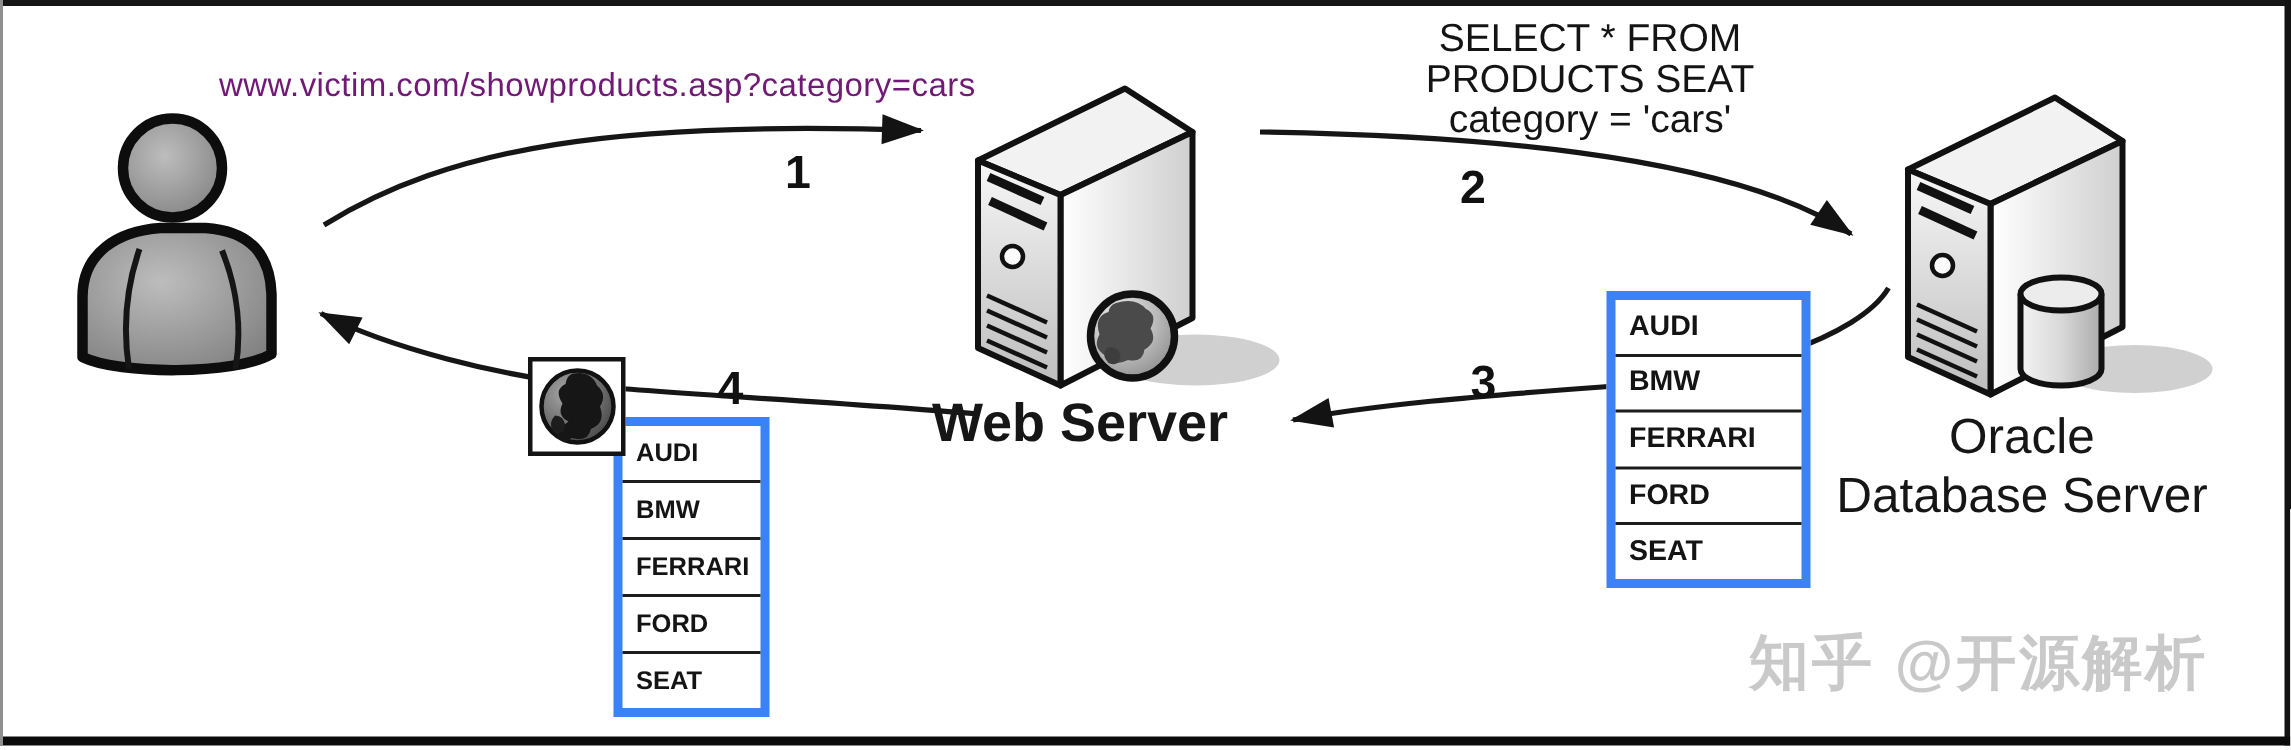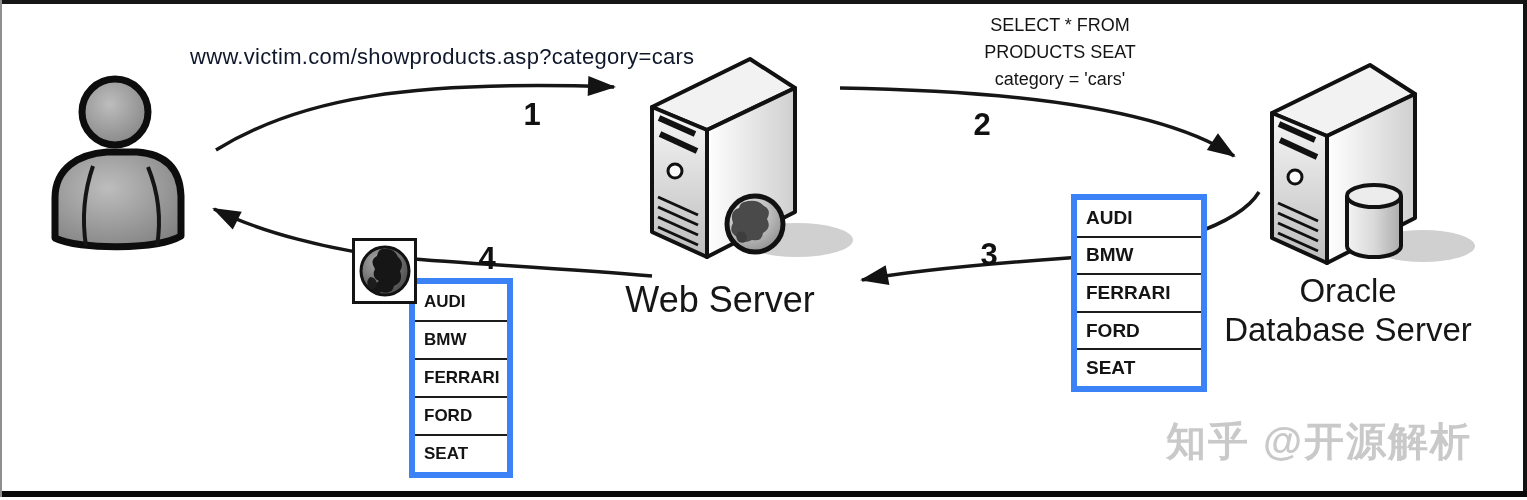--- a/index.html
+++ b/index.html
@@ -18,25 +18,25 @@
   .arrows { position:absolute; left:0; top:0; z-index:1; pointer-events:none; }
 
   .icon-abs { position:absolute; z-index:2; }
 
   .label {
     position:absolute; z-index:4; color:#161616; text-align:center;
     font-size:36px; line-height:1.1; white-space:nowrap;
   }
   .url-label {
     position:absolute; left:146px; top:44px; z-index:4;
-    font-size:22px; letter-spacing:0.3px; color:#0f172a; white-space:nowrap;margin-left:44px;
+    font-size:22px; letter-spacing:0.3px; color:#701a75; white-space:nowrap;
   }
   .sql-label {
     position:absolute; left:938px; top:12px; width:244px; z-index:4;
-    font-size:18px; line-height:27px; color:#141414; text-align:center;
+    font-size:26px; line-height:27px; color:#141414; text-align:center;
   }
   .num {
     position:absolute; z-index:4; font-size:31px; font-weight:bold; color:#111;
     width:32px; text-align:center;
   }
   .num-1 { left:516px; top:97px; }
   .num-2 { left:966px; top:107px; }
   .num-3 { left:973px; top:237px; }
   .num-4 { left:471px; top:241px; }
 
@@ -127,21 +127,21 @@
         <path d="M 13 153 L 53 171"></path>
       <path d="M 13 163 L 53 181"></path>
         <path d="M 13 173 L 53 191"></path>
     </g>
     <g>
       <circle cx="110" cy="170" r="28" fill="url(#wsGlobe)" stroke="#111" stroke-width="5"></circle>
       <path d="M 99 148 q 13 -4 20 4 q 8 4 3 13 q 5 9 -4 14 q -1 9 -11 7 q -10 5 -15 -3 q -9 -5 -4 -14 q -4 -12 6 -15 q 1 -5 5 -6 z" fill="#4a4a4a"></path>
       <path d="M 93 178 q 7 -2 9 5 q -1 8 -8 5 q -5 -5 -1 -10 z" fill="#3d3d3d"></path>
     </g>
   </svg>
-  <div class="label" style="left:610px; top:280px; width:220px;">Web Server</div>
+  <div class="label" style="left:610px; top:262px; width:220px;font-weight:bold;">Web Server</div>
 
   <svg class="icon-abs" style="left:1265px; top:60px;" width="225" height="212" viewBox="0 0 225 212">
     <defs>
       <linearGradient id="dbL" x1="0" y1="0" x2="0" y2="1">
         <stop offset="0" stop-color="#f7f7f7"></stop>
           <stop offset="1" stop-color="#bdbdbd"></stop>
       </linearGradient>
       <linearGradient id="dbR" x1="0" y1="0" x2="1" y2="0">
         <stop offset="0" stop-color="#ffffff"></stop>
           <stop offset="1" stop-color="#cfcfcf"></stop>

